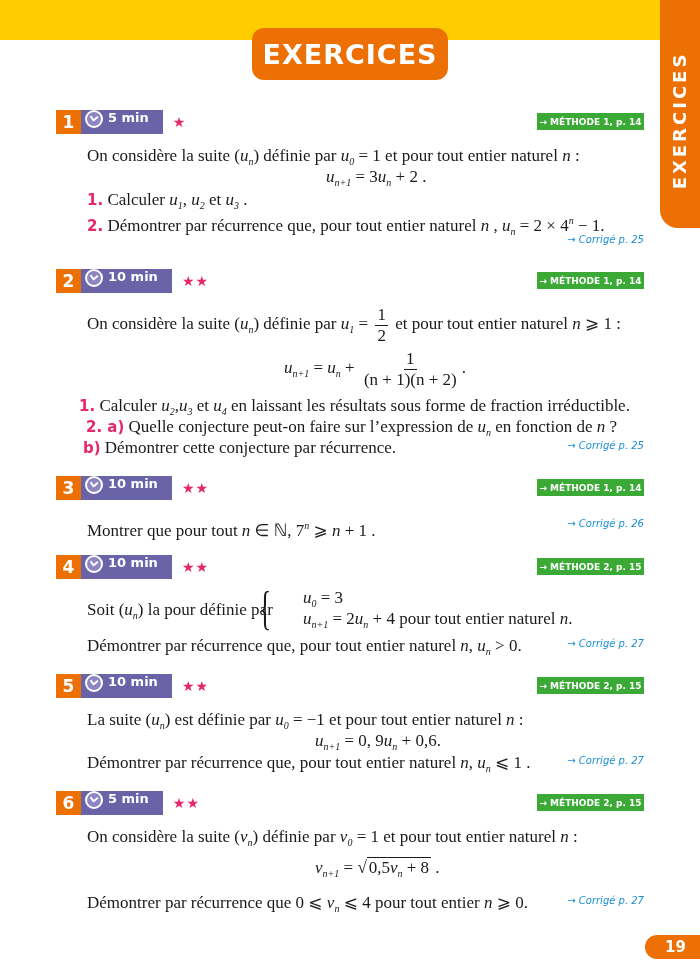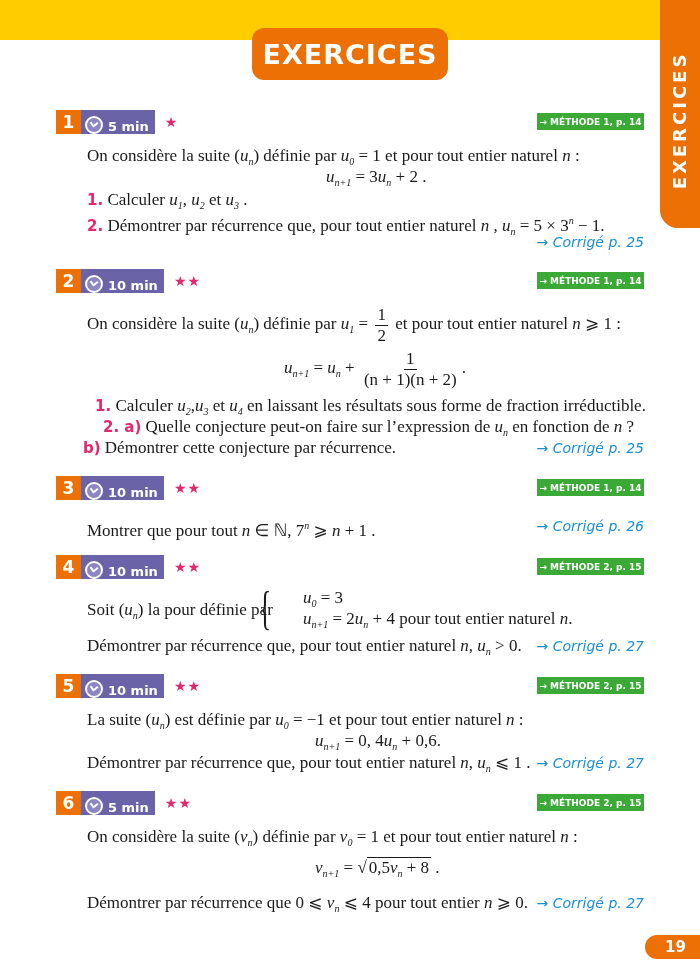--- a/index.html
+++ b/index.html
@@ -8,34 +8,34 @@
 
   .top-band { position: absolute; left: 0; top: 0; width: 660px; height: 40px; background: #ffcc00; }
   .side-tab { position: absolute; left: 660px; top: 0; width: 40px; height: 228px; background: #ec7004; border-bottom-left-radius: 18px; }
   .side-tab-text { position: absolute; left: 660px; top: 50px; width: 40px; height: 140px; display: flex; align-items: center; justify-content: center; }
   .side-tab-text span { transform: rotate(-90deg); white-space: nowrap; color: #fff; font-family: "DejaVu Sans", sans-serif; font-weight: bold; font-size: 18px; letter-spacing: 3px; }
 
   .title-pill { position: absolute; left: 252px; top: 28px; width: 196px; height: 52px; background: #ec7004; border-radius: 12px; color: #fff; font-family: "DejaVu Sans", sans-serif; font-weight: bold; font-size: 27px; display: flex; align-items: center; justify-content: center; letter-spacing: 1px; }
 
   .ex-head { position: absolute; left: 56px; height: 24px; display: flex; align-items: center; }
   .ex-num { width: 25px; height: 24px; background: #ec7004; color: #fff; font-family: "DejaVu Sans", sans-serif; font-weight: bold; font-size: 17px; display: flex; align-items: center; justify-content: center; }
-  .ex-time { height: 24px; background: #6a63a8; color: #fff; font-family: "DejaVu Sans", sans-serif; font-weight: bold; font-size: 13px; display: flex; align-items: flex-end; padding: 0 6px 0 4px; }
+  .ex-time { height: 24px; background: #6a63a8; color: #fff; font-family: "DejaVu Sans", sans-serif; font-weight: bold; font-size: 13px; display: flex; align-items: flex-start; padding: 0 14px 0 4px; }
   .clock { width: 18px; height: 18px; border: 2px solid #fff; border-radius: 50%; position: relative; margin-right: 5px; background: #8c86c4; }
   .clock::before { content: ""; position: absolute; left: 6px; top: 3px; width: 2px; height: 6px; background: #fff; transform: rotate(-35deg); transform-origin: bottom; }
   .clock::after { content: ""; position: absolute; left: 7px; top: 7px; width: 5px; height: 2px; background: #fff; transform: rotate(-40deg); transform-origin: left; }
   .stars { margin-left: 10px; color: #e6266d; font-size: 14px; letter-spacing: 1px; }
 
   .method { position: absolute; left: 537px; width: 107px; height: 17px; background: #3aa935; color: #fff; font-family: "DejaVu Sans", sans-serif; font-weight: bold; font-size: 9px; display: flex; align-items: center; justify-content: center; }
 
   .line { position: absolute; font-size: 17px; white-space: nowrap; line-height: 20px; margin-left: 31px; }
   .num { color: #e6266d; font-family: "DejaVu Sans", sans-serif; font-weight: bold; font-size: 15px; }
   .i { font-style: italic; }
   sub { font-size: 10px; font-style: italic; vertical-align: -4px; }
   sup { font-size: 10px; font-style: italic; vertical-align: 7px; }
-  .corr { position: absolute; right: 56px; color: #1a8fd6; font-family: "DejaVu Sans", sans-serif; font-style: italic; font-size: 14px; white-space: nowrap; }
+  .corr { position: absolute; right: 56px; color: #1a8fd6; font-family: "DejaVu Sans", sans-serif; font-style: italic; font-size: 10px; white-space: nowrap; }
 
   .frac { display: inline-flex; flex-direction: column; align-items: center; vertical-align: middle; margin: 0 3px; }
   .frac .n { border-bottom: 1px solid #1a1a1a; padding: 0 2px; line-height: 20px; }
   .frac .d { line-height: 20px; padding: 0 2px; }
 
   .brace { position: absolute; font-size: 46px; line-height: 46px; font-weight: 100; transform: scaleX(0.55); }
   .sqrt-box { border-top: 1px solid #1a1a1a; padding: 0 2px; }
 
   .page-num { position: absolute; left: 645px; top: 935px; width: 55px; height: 24px; background: #ec7004; border-top-left-radius: 12px; border-bottom-left-radius: 12px; color: #fff; font-family: "DejaVu Sans", sans-serif; font-weight: bold; font-size: 15px; display: flex; align-items: center; justify-content: center; padding-left: 6px; text-align: center; }
 </style>
@@ -54,42 +54,42 @@
   <div class="ex-time">
       <span class="clock"></span>
       <span>5 min</span>
     </div>
   <span class="stars">★</span>
 </div>
 <div class="method" style="top:113px">→ MÉTHODE 1, p. 14</div>
 <div class="line" style="left:56px;top:146px"><span>On considère la suite (</span><span class="i">u</span><sub>n</sub><span>) définie par </span><span class="i">u</span><sub>0</sub><span> = 1 et pour tout entier naturel </span><span class="i">n</span><span> :</span></div>
 <div class="line" style="left:295px;top:167px"><span class="i">u</span><sub>n+1</sub><span> = 3</span><span class="i">u</span><sub>n</sub><span> + 2 .</span></div>
 <div class="line" style="left:56px;top:190px"><span class="num">1.</span> <span>Calculer </span><span class="i">u</span><sub>1</sub><span>, </span><span class="i">u</span><sub>2</sub><span> et </span><span class="i">u</span><sub>3</sub><span> .</span></div>
-<div class="line" style="left:56px;top:211px"><span class="num">2.</span> <span>Démontrer par récurrence que, pour tout entier naturel </span><span class="i">n</span><span> , </span><span class="i">u</span><sub>n</sub><span> = 5 × 3</span><sup>n</sup><span> − 1.</span></div>
+<div class="line" style="left:56px;top:211px"><span class="num">2.</span> <span>Démontrer par récurrence que, pour tout entier naturel </span><span class="i">n</span><span> , </span><span class="i">u</span><sub>n</sub><span> = 2 × 4</span><sup>n</sup><span> − 1.</span></div>
 <div class="corr" style="top:234px">→ Corrigé p. 25</div>
 
 <div class="ex-head" style="top:269px">
   <div class="ex-num">2</div>
   <div class="ex-time">
       <span class="clock"></span>
       <span>10 min</span>
     </div>
   <span class="stars">★★</span>
 </div>
 <div class="method" style="top:272px">→ MÉTHODE 1, p. 14</div>
 <div class="line" style="left:56px;top:304px;line-height:40px"><span>On considère la suite (</span><span class="i">u</span><sub>n</sub><span>) définie par </span><span class="i">u</span><sub>1</sub><span> = </span><span class="frac">
       <span class="n">1</span>
       <span class="d">2</span>
     </span><span> et pour tout entier naturel </span><span class="i">n</span><span> ⩾ 1  :</span></div>
 <div class="line" style="left:253px;top:348px;line-height:40px"><span class="i">u</span><sub>n+1</sub><span> = </span><span class="i">u</span><sub>n</sub><span> + </span><span class="frac">
       <span class="n">1</span>
       <span class="d">(n + 1)(n + 2)</span>
     </span><span>.</span></div>
-<div class="line" style="left:64px;top:396px"><span class="num">1.</span> <span>Calculer </span><span class="i">u</span><sub>2</sub><span>,</span><span class="i">u</span><sub>3</sub><span> et </span><span class="i">u</span><sub>4</sub><span> en laissant les résultats sous forme de fraction irréductible.</span></div>
-<div class="line" style="left:72px;top:417px"><span class="num">2. a)</span><span> Quelle conjecture peut-on faire sur l’expression de </span><span class="i">u</span><sub>n</sub><span> en fonction de </span><span class="i">n</span><span> ?</span></div>
+<div class="line" style="left:48px;top:396px"><span class="num">1.</span> <span>Calculer </span><span class="i">u</span><sub>2</sub><span>,</span><span class="i">u</span><sub>3</sub><span> et </span><span class="i">u</span><sub>4</sub><span> en laissant les résultats sous forme de fraction irréductible.</span></div>
+<div class="line" style="left:55px;top:417px"><span class="num">2. a)</span><span> Quelle conjecture peut-on faire sur l’expression de </span><span class="i">u</span><sub>n</sub><span> en fonction de </span><span class="i">n</span><span> ?</span></div>
 <div class="line" style="left:52px;top:438px"><span class="num">b)</span><span> Démontrer cette conjecture par récurrence.</span></div>
 <div class="corr" style="top:440px">→ Corrigé p. 25</div>
 
 <div class="ex-head" style="top:476px">
   <div class="ex-num">3</div>
   <div class="ex-time">
       <span class="clock"></span>
       <span>10 min</span>
     </div>
   <span class="stars">★★</span>
@@ -117,21 +117,21 @@
 <div class="ex-head" style="top:674px">
   <div class="ex-num">5</div>
   <div class="ex-time">
       <span class="clock"></span>
       <span>10 min</span>
     </div>
   <span class="stars">★★</span>
 </div>
 <div class="method" style="top:677px">→ MÉTHODE 2, p. 15</div>
 <div class="line" style="left:56px;top:710px"><span>La suite (</span><span class="i">u</span><sub>n</sub><span>) est définie par </span><span class="i">u</span><sub>0</sub><span> = −1 et pour tout entier naturel </span><span class="i">n</span><span> :</span></div>
-<div class="line" style="left:284px;top:731px"><span class="i">u</span><sub>n+1</sub><span> = 0, 4</span><span class="i">u</span><sub>n</sub><span> + 0,6.</span></div>
+<div class="line" style="left:284px;top:731px"><span class="i">u</span><sub>n+1</sub><span> = 0, 9</span><span class="i">u</span><sub>n</sub><span> + 0,6.</span></div>
 <div class="line" style="left:56px;top:753px"><span>Démontrer par récurrence que, pour tout entier naturel </span><span class="i">n</span><span>, </span><span class="i">u</span><sub>n</sub><span> ⩽ 1 .</span></div>
 <div class="corr" style="top:755px">→ Corrigé p. 27</div>
 
 <div class="ex-head" style="top:791px">
   <div class="ex-num">6</div>
   <div class="ex-time">
       <span class="clock"></span>
       <span>5 min</span>
     </div>
   <span class="stars">★★</span>

